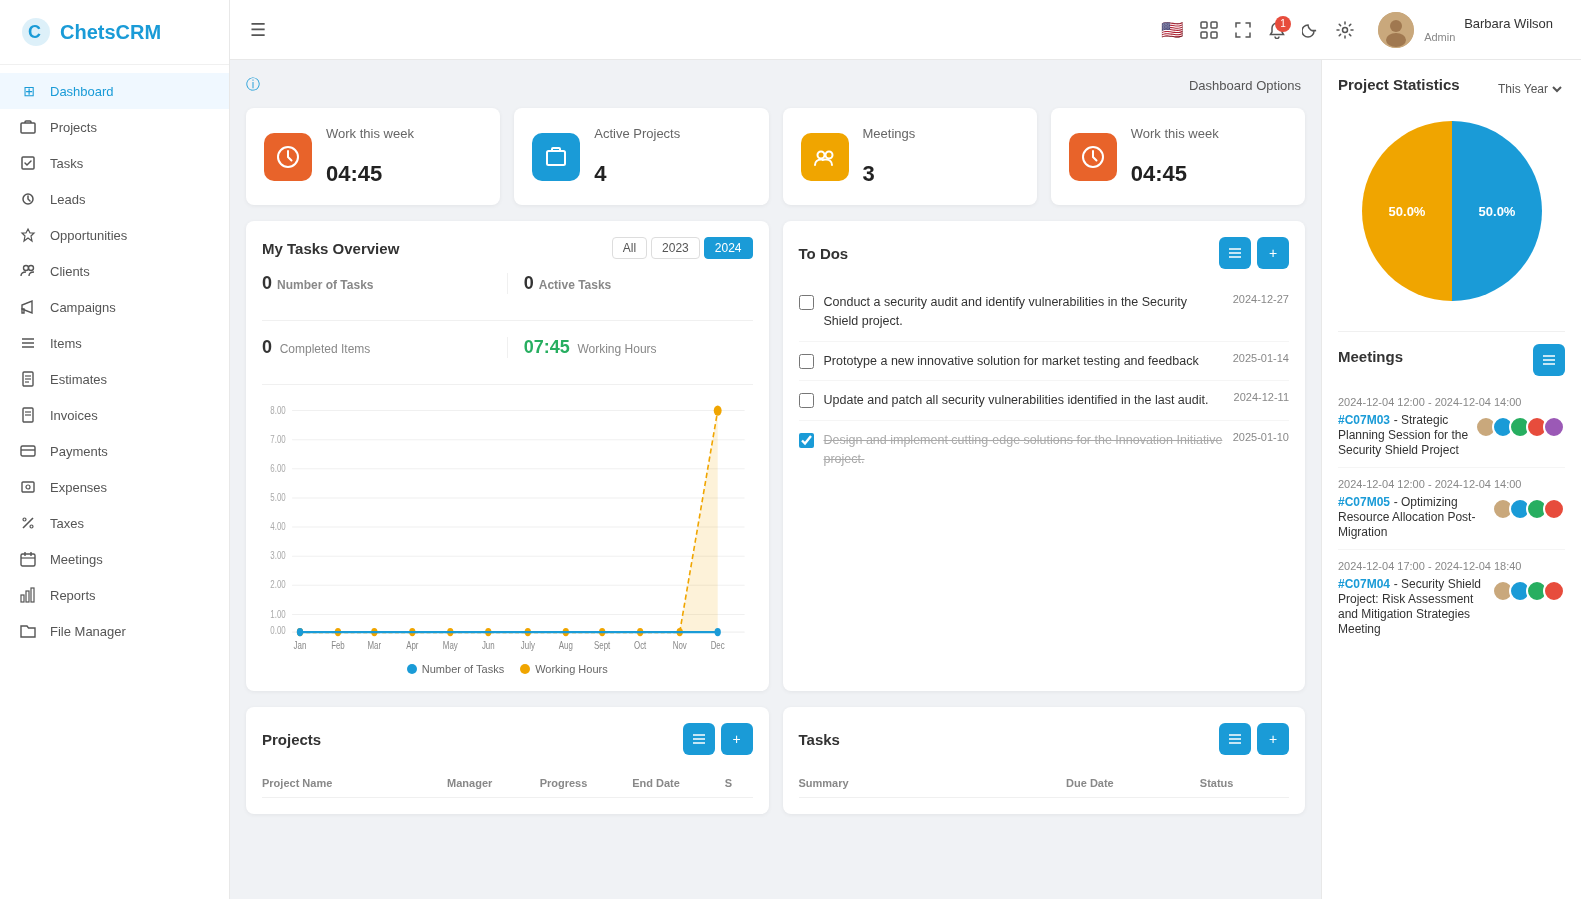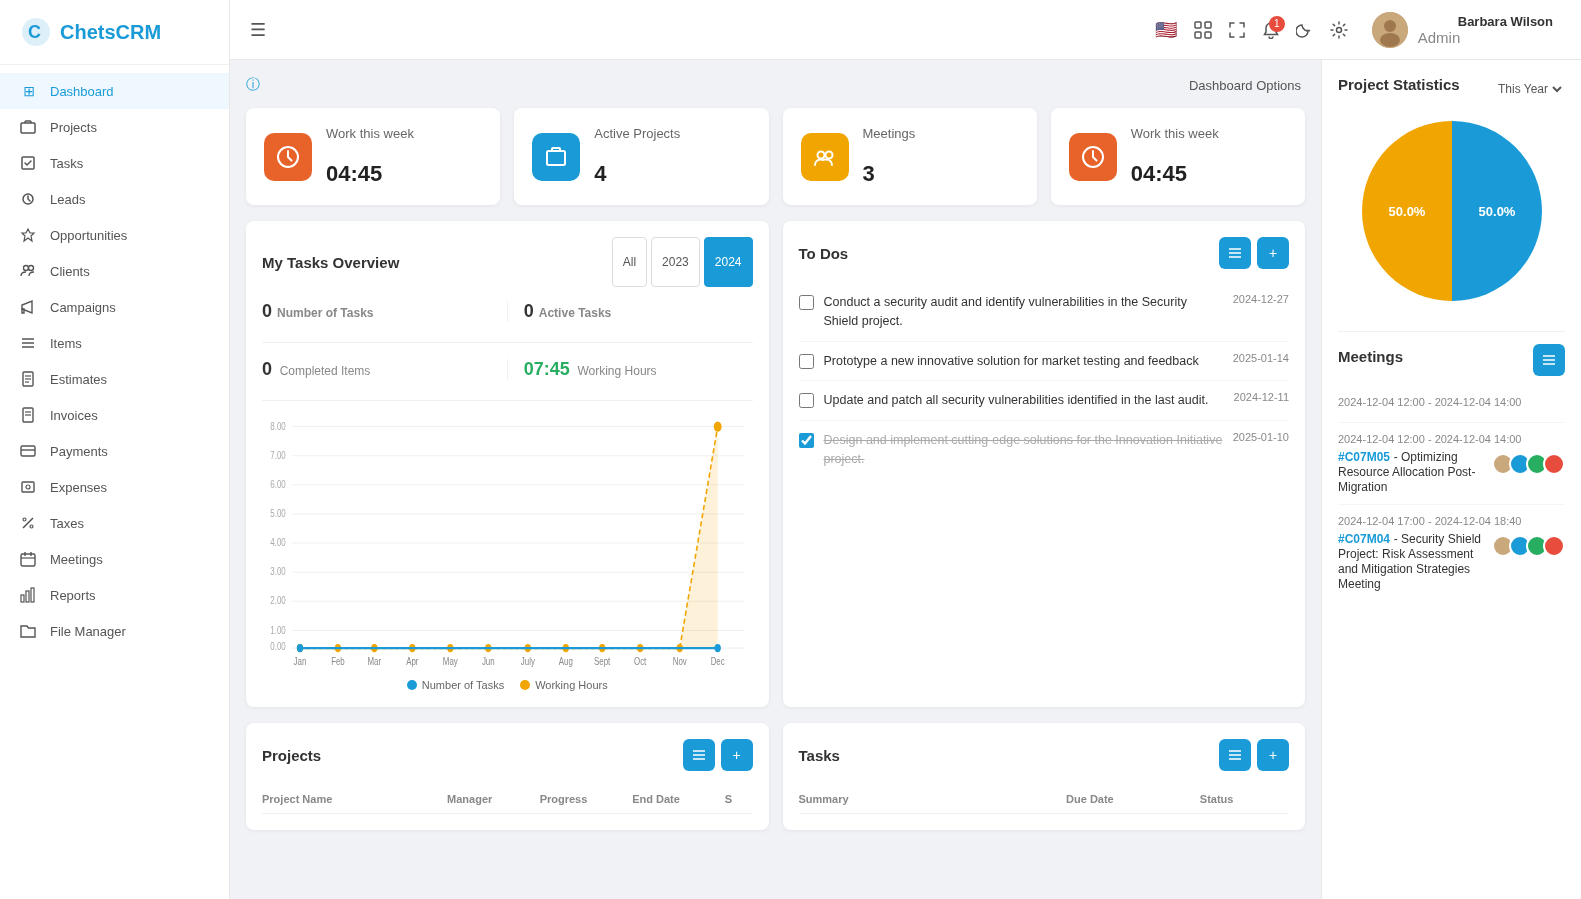--- a/index.html
+++ b/index.html
@@ -24,22 +24,22 @@
 
     
     .header { background: #fff; border-bottom: 1px solid #e8e8e8; padding: 0 20px; height: 60px; display: flex; align-items: center; gap: 16px; }
     .header-menu-icon { font-size: 18px; cursor: pointer; color: #555; }
     .header-spacer { flex: 1; }
     .header-actions { display: flex; align-items: center; gap: 16px; }
     .header-icon { cursor: pointer; color: #555; font-size: 16px; position: relative; }
     .notif-badge { position: absolute; top: -5px; right: -5px; background: #e74c3c; color: white; border-radius: 50%; width: 16px; height: 16px; font-size: 10px; display: flex; align-items: center; justify-content: center; }
     .user-profile { display: flex; align-items: center; gap: 10px; cursor: pointer; padding: 4px 8px; border-radius: 6px; }
     .user-avatar { width: 36px; height: 36px; border-radius: 50%; background: #c9a87c; display: flex; align-items: center; justify-content: center; font-size: 14px; font-weight: bold; color: #fff; overflow: hidden; }
-    .user-info .user-name { font-weight: 700; font-size: 13px; padding-left: 40px; }
-    .user-info .user-role { font-size: 15px; color: #888; }
+    .user-info .user-name { font-weight: 400; font-size: 13px; padding-left: 40px; }
+    .user-info .user-role { font-size: 11px; color: #888; }
     .flag-icon { font-size: 18px; }
 
     
     .dashboard-body { flex: 1; display: flex; overflow: hidden; }
     .dashboard-main { flex: 1; overflow-y: auto; padding: 16px; }
     .dashboard-right { width: 260px; background: #fff; border-left: 1px solid #e8e8e8; overflow-y: auto; padding: 16px; flex-shrink: 0; }
 
     
     .dashboard-options-bar { display: flex; align-items: center; justify-content: space-between; margin-bottom: 14px; }
     .info-icon { color: #1a9bd7; font-size: 14px; }
@@ -57,25 +57,25 @@
 
     
     .content-row { display: flex; gap: 14px; margin-bottom: 16px; }
     .content-panel { background: #fff; border-radius: 8px; padding: 16px; box-shadow: 0 1px 4px rgba(0,0,0,0.06); }
     .panel-half { flex: 1; }
     .panel-header { display: flex; align-items: center; justify-content: space-between; margin-bottom: 14px; gap: 32px; }
     .panel-title { font-size: 15px; font-weight: 600; color: #333; }
 
     
     .filter-btns { display: flex; gap: 4px; }
-    .filter-btn { padding: 17px 10px; border-radius: 4px; border: 1px solid #ddd; background: #fff; font-size: 12px; cursor: pointer; color: #555; }
+    .filter-btn { padding: 3px 10px; border-radius: 4px; border: 1px solid #ddd; background: #fff; font-size: 12px; cursor: pointer; color: #555; }
     .filter-btn.active { background: #1a9bd7; color: #fff; border-color: #1a9bd7; }
 
     
-    .task-stats { display: flex; gap: 0; border-bottom: 1px solid #f0f0f0; padding-bottom: 20px; margin-bottom: 10px; }
+    .task-stats { display: flex; gap: 0; border-bottom: 1px solid #f0f0f0; padding-bottom: 26px; margin-bottom: 10px; }
     .task-stat-item { flex: 1; }
     .task-stat-value { font-size: 18px; font-weight: 700; color: #333; }
     .task-stat-value.green { color: #27ae60; }
     .divider-v { width: 1px; background: #f0f0f0; margin: 0 16px; }
 
     
     .chart-area { height: 260px; position: relative; }
     .chart-legend { display: flex; gap: 16px; margin-top: 8px; justify-content: center; }
     .legend-item { display: flex; align-items: center; gap: 5px; font-size: 11px; color: #666; }
     .legend-dot { width: 10px; height: 10px; border-radius: 50%; }
@@ -626,20 +626,33 @@
               <svg width="14" height="14" viewBox="0 0 14 14">
                   <line x1="1" y1="3" x2="13" y2="3" stroke="white" stroke-width="1.5"></line>
                   <line x1="1" y1="7" x2="13" y2="7" stroke="white" stroke-width="1.5"></line>
                   <line x1="1" y1="11" x2="13" y2="11" stroke="white" stroke-width="1.5"></line>
                 </svg>
             </button>
           </div>
 
           <div class="meeting-item">
             <div class="meeting-time">2024-12-04 12:00 - 2024-12-04 14:00</div>
+            <div class="meeting-row">
+              <div>
+                <span class="meeting-link">#C07M03</span>
+                <span class="meeting-title"> - Strategic Planning Session for the Security Shield Project</span>
+              </div>
+              <div class="meeting-avatars">
+                <div class="meeting-avatar" style="background:#c9a87c;"></div>
+                <div class="meeting-avatar blue-av"></div>
+                <div class="meeting-avatar green-av"></div>
+                <div class="meeting-avatar red-av"></div>
+                <div class="meeting-avatar purple-av"></div>
+              </div>
+            </div>
           </div>
 
           <div class="meeting-item">
             <div class="meeting-time">2024-12-04 12:00 - 2024-12-04 14:00</div>
             <div class="meeting-row">
               <div>
                 <span class="meeting-link">#C07M05</span>
                 <span class="meeting-title"> - Optimizing Resource Allocation Post-Migration</span>
               </div>
               <div class="meeting-avatars">

